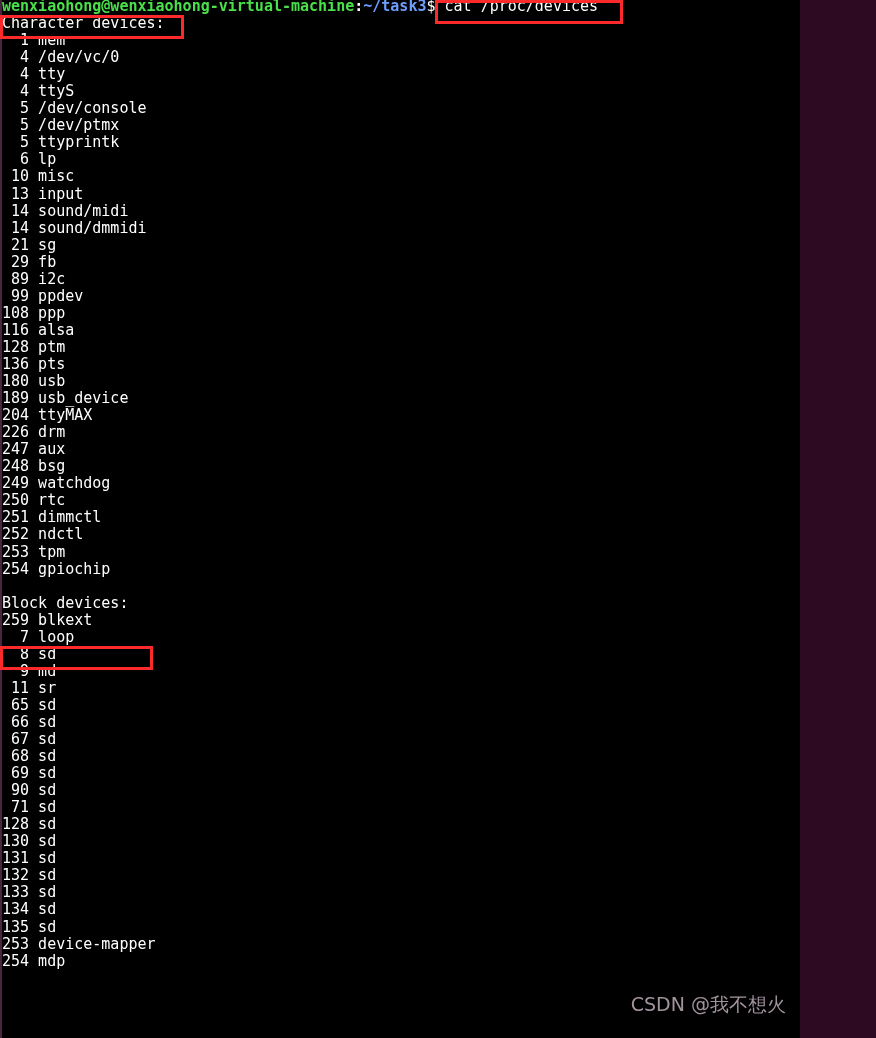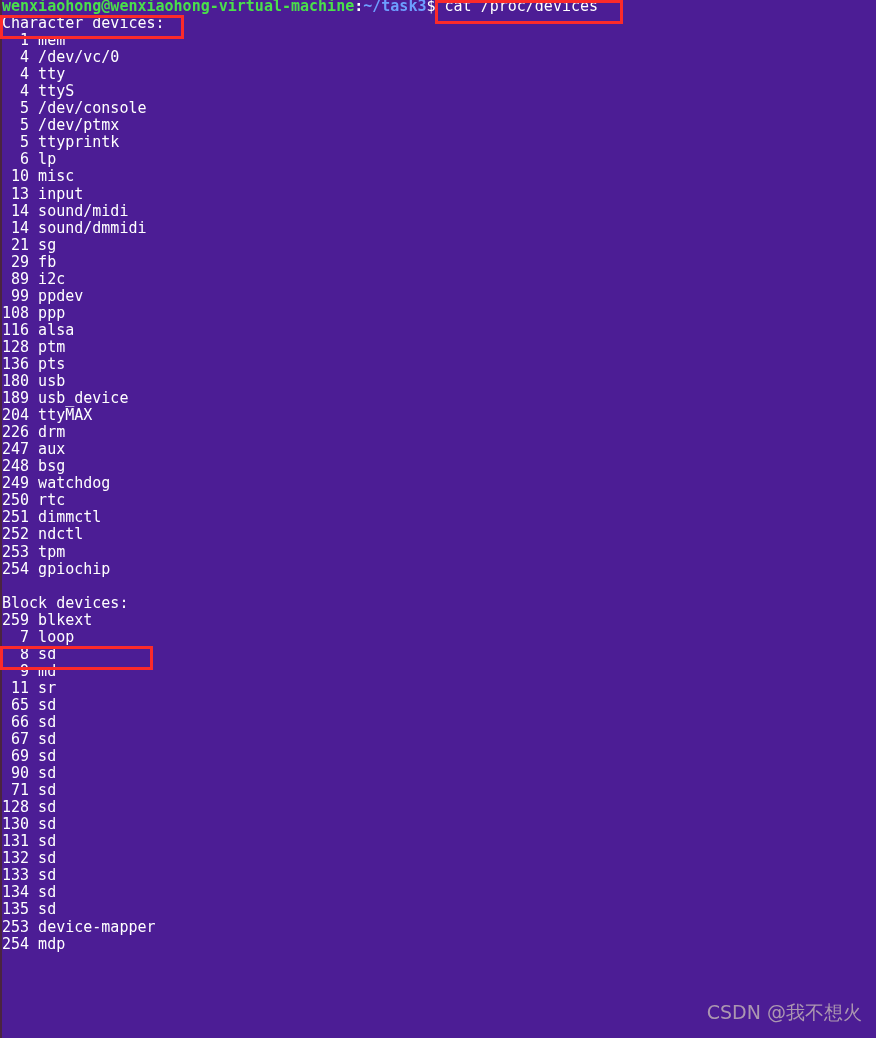--- a/index.html
+++ b/index.html
@@ -9,23 +9,23 @@
   }
   body {
     width: 876px;
     height: 1038px;
     overflow: hidden;
     font-family: "DejaVu Sans Mono", "Liberation Mono", monospace;
   }
 
   #terminal {
     position: relative;
-    width: 876px;
+    width: 800px;
     height: 1038px;
-    background: #4c1d95;
+    background: #000000;
     overflow: hidden;
   }
 
   
   #left-edge {
     position: absolute;
     left: 0;
     top: 0;
     width: 2px;
     height: 1038px;
@@ -73,21 +73,21 @@
     z-index: 10;
     pointer-events: none;
   }
   #box-command          { left: 435px; top: 0px;   width: 188px; height: 24px; }
   #box-character-header { left: 0px;   top: 15px;  width: 184px; height: 24px; }
   #box-block-header     { left: 0px;   top: 646px; width: 153px; height: 24px; }
 
   #watermark {
     position: absolute;
     right: 14px;
-    bottom: 12px;
+    bottom: 20px;
     font-family: "DejaVu Sans", "Liberation Sans", sans-serif;
     font-size: 19px;
     color: #b9a8b4;
     opacity: 0.88;
     white-space: pre;
     z-index: 12;
     margin-left: 30px;
   }
 </style>
 </head>
@@ -138,20 +138,21 @@
         <div class="line blank"> </div>
         <div class="line"><span class="hdr">Block devices:</span></div>
         <div class="line"><span class="dev-num">259</span><span class="dev-name"> blkext</span></div>
         <div class="line"><span class="dev-num">  7</span><span class="dev-name"> loop</span></div>
         <div class="line"><span class="dev-num">  8</span><span class="dev-name"> sd</span></div>
         <div class="line"><span class="dev-num">  9</span><span class="dev-name"> md</span></div>
         <div class="line"><span class="dev-num"> 11</span><span class="dev-name"> sr</span></div>
         <div class="line"><span class="dev-num"> 65</span><span class="dev-name"> sd</span></div>
         <div class="line"><span class="dev-num"> 66</span><span class="dev-name"> sd</span></div>
         <div class="line"><span class="dev-num"> 67</span><span class="dev-name"> sd</span></div>
+        <div class="line"><span class="dev-num"> 68</span><span class="dev-name"> sd</span></div>
         <div class="line"><span class="dev-num"> 69</span><span class="dev-name"> sd</span></div>
         <div class="line"><span class="dev-num"> 90</span><span class="dev-name"> sd</span></div>
         <div class="line"><span class="dev-num"> 71</span><span class="dev-name"> sd</span></div>
         <div class="line"><span class="dev-num">128</span><span class="dev-name"> sd</span></div>
         <div class="line"><span class="dev-num">130</span><span class="dev-name"> sd</span></div>
         <div class="line"><span class="dev-num">131</span><span class="dev-name"> sd</span></div>
         <div class="line"><span class="dev-num">132</span><span class="dev-name"> sd</span></div>
         <div class="line"><span class="dev-num">133</span><span class="dev-name"> sd</span></div>
         <div class="line"><span class="dev-num">134</span><span class="dev-name"> sd</span></div>
         <div class="line"><span class="dev-num">135</span><span class="dev-name"> sd</span></div>

